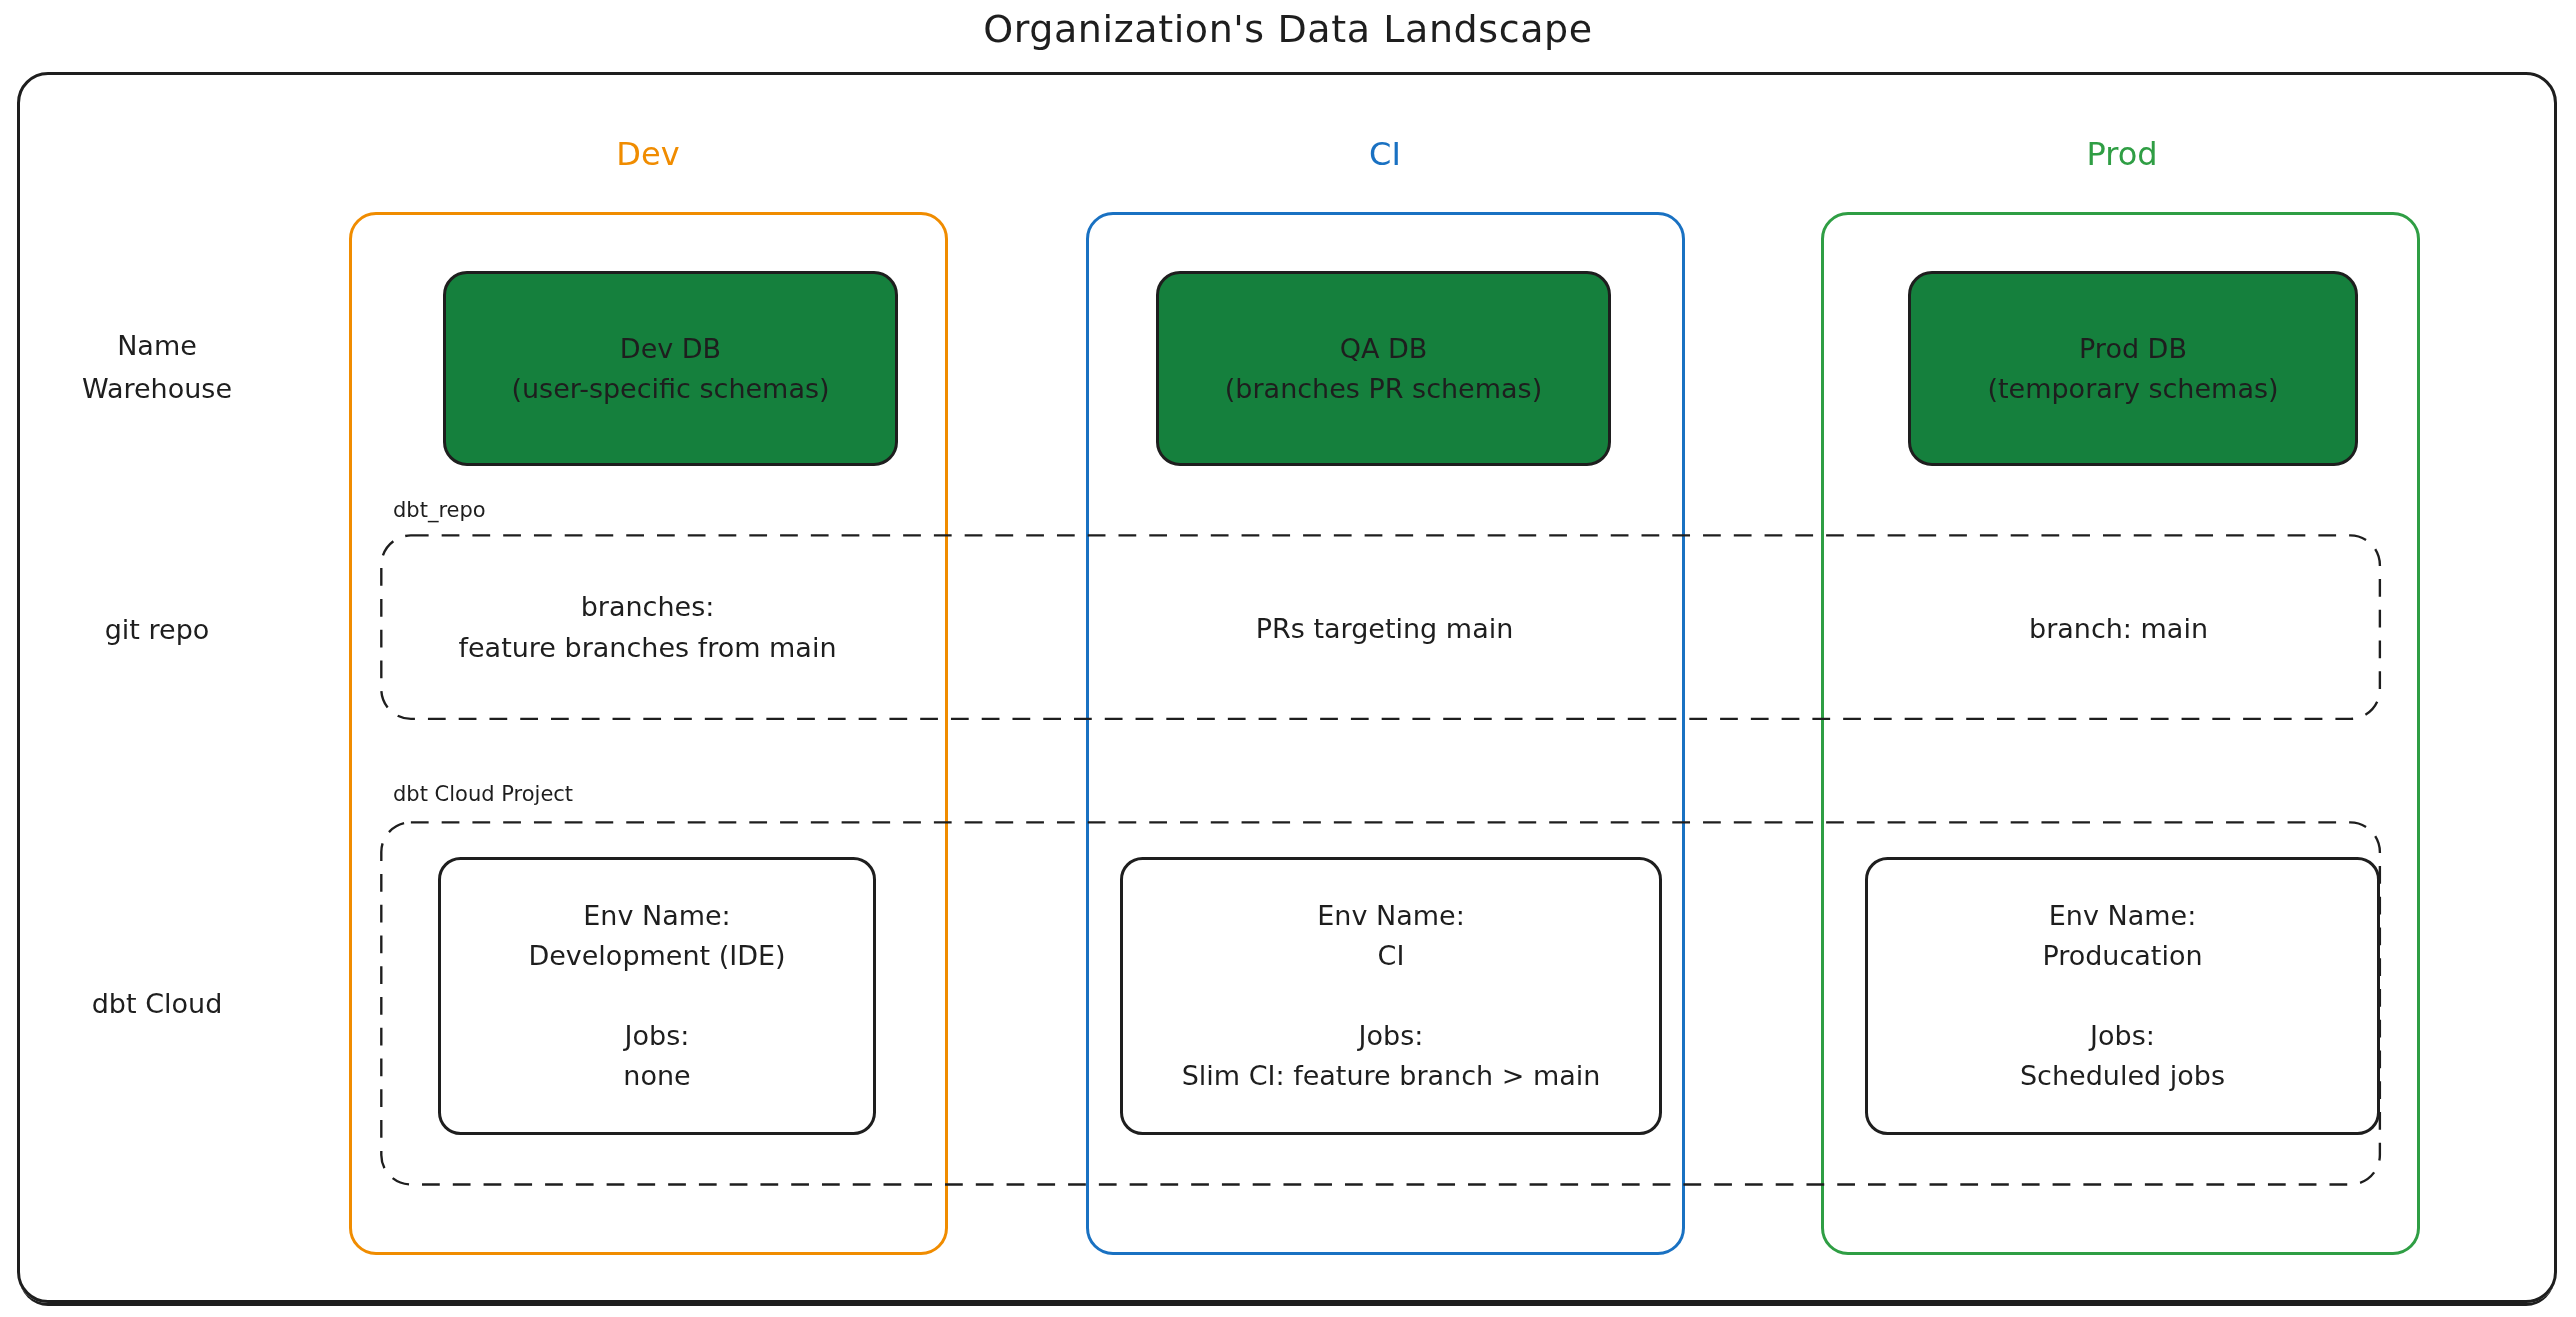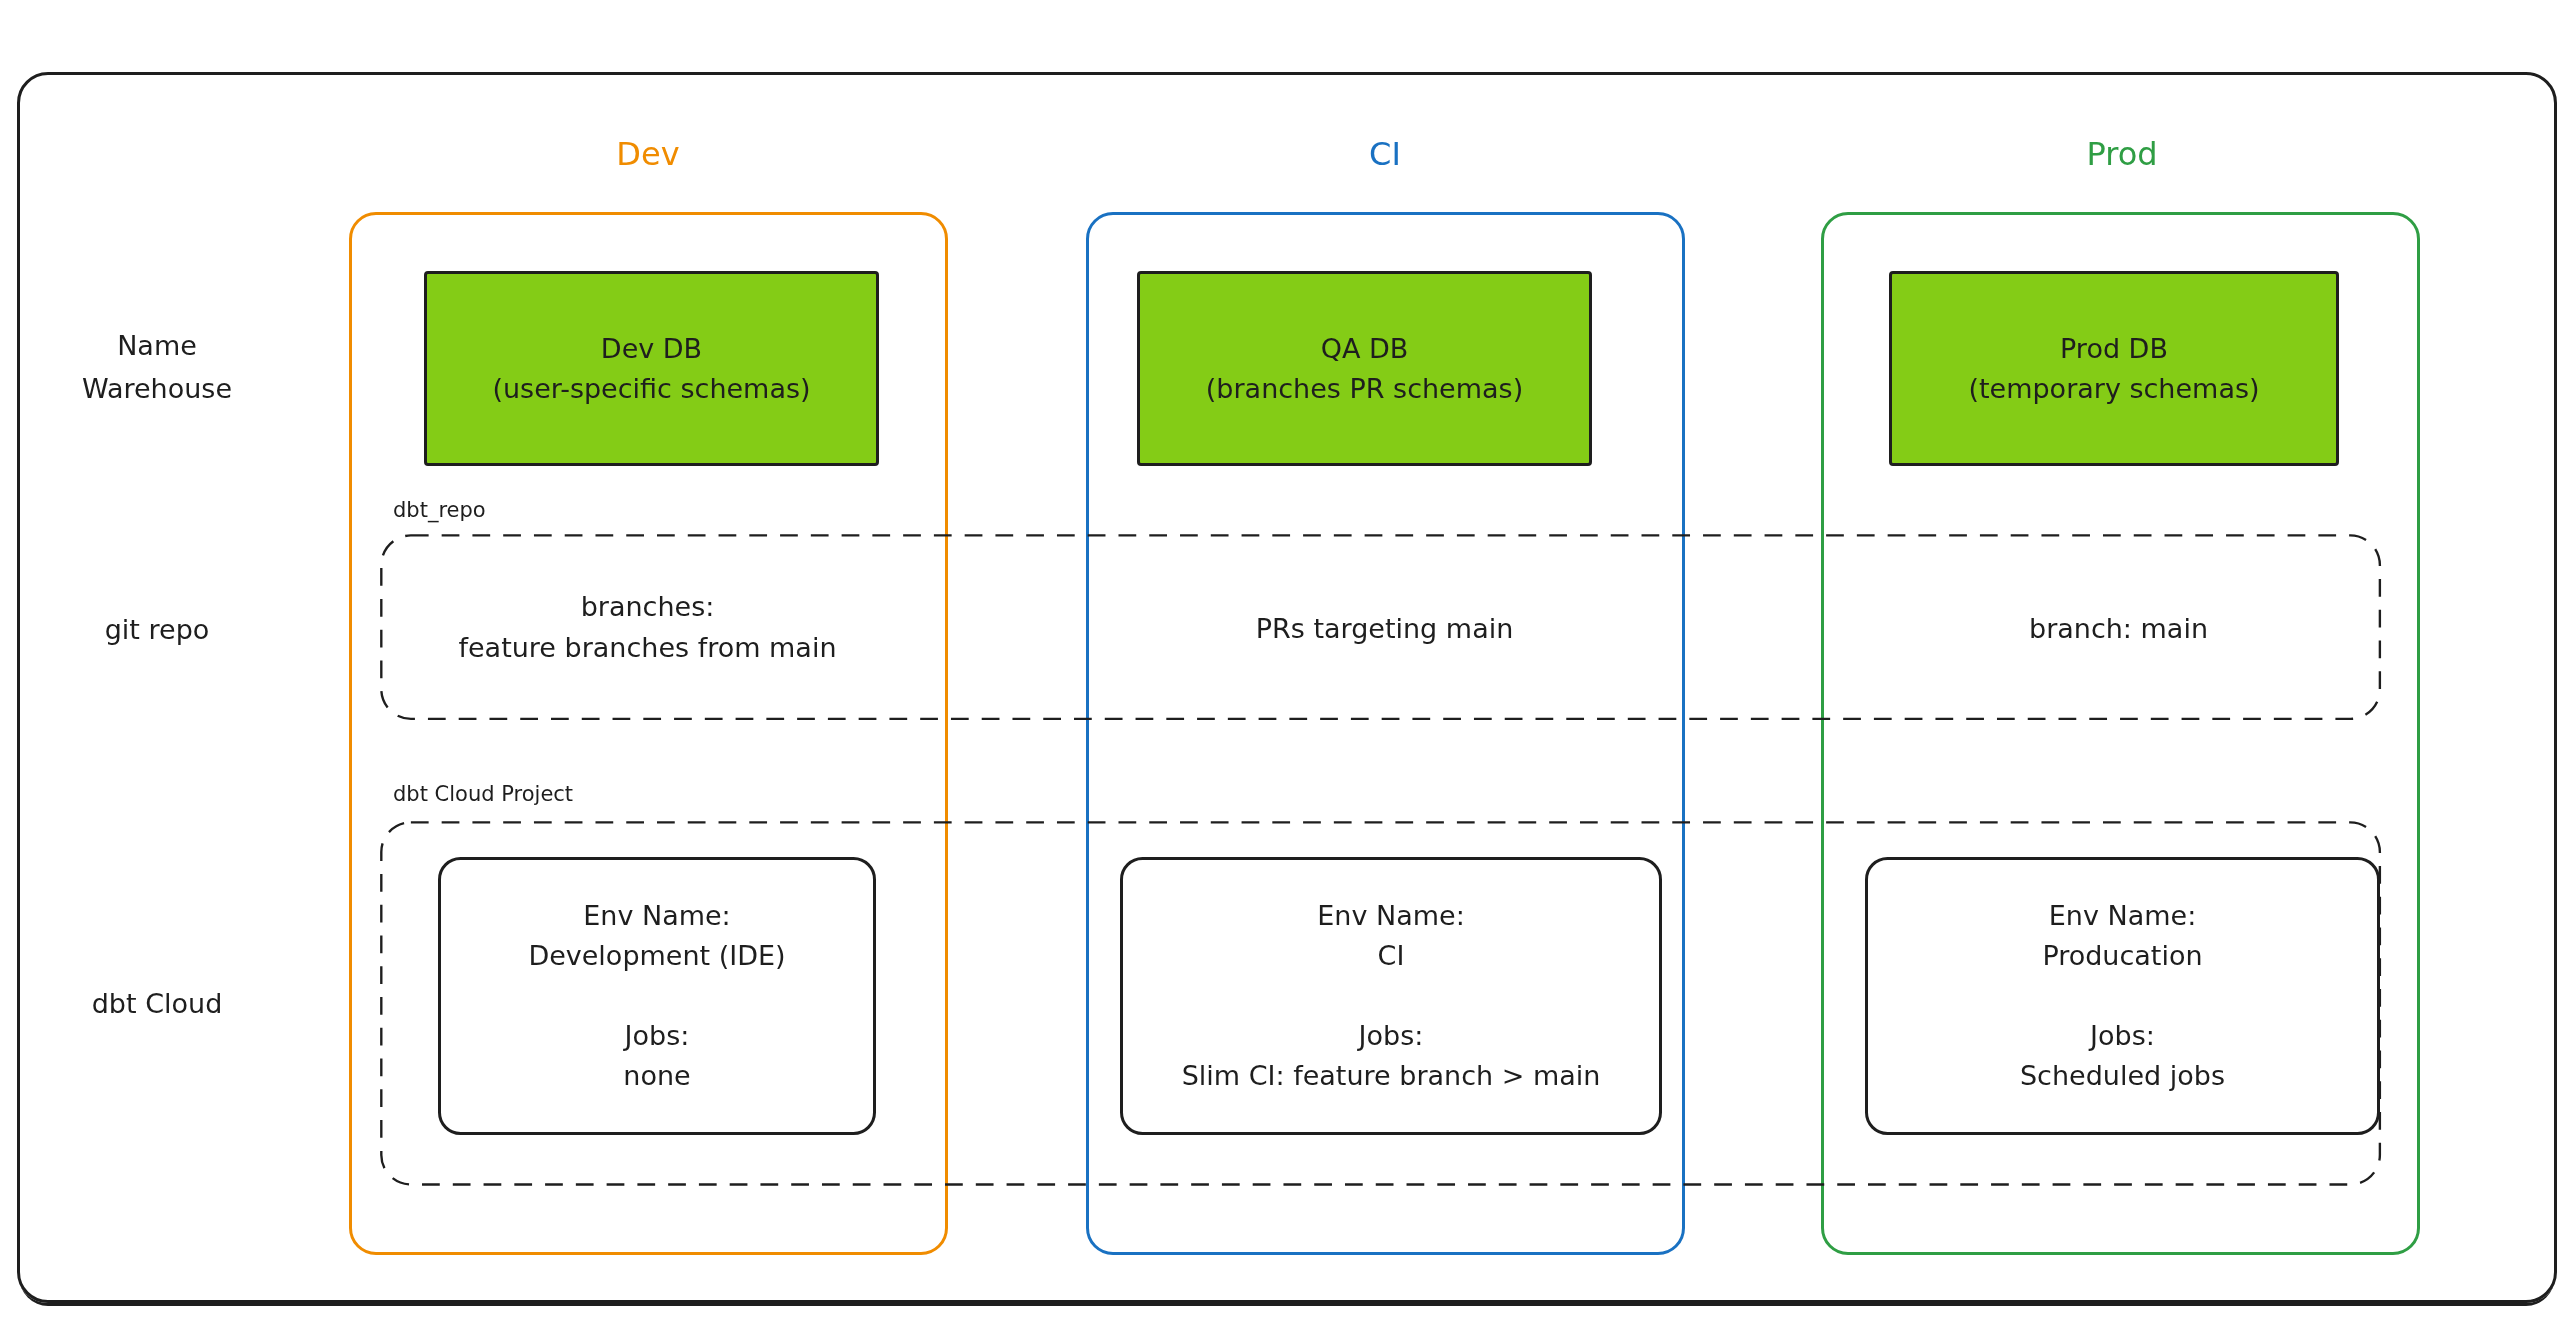--- a/index.html
+++ b/index.html
@@ -25,24 +25,25 @@
     text-align:center;font-size:32px;font-weight:500;
   }
   #hdr-dev{left:500px;} #hdr-ci{left:1237px;} #hdr-prod{left:1974px;}
   .col-box{
     position:absolute;top:212px;width:593px;height:1037px;
     border:3px solid;border-radius:27px;background:transparent;
   }
   #col-dev{left:349px;} #col-ci{left:1086px;} #col-prod{left:1821px;}
   .db-box{
     position:absolute;top:271px;height:189px;
-    border:3.6px solid #1e1e1e;border-radius:4px;
+    border:3.6px solid #1e1e1e;border-radius:24px;
     display:flex;align-items:center;justify-content:center;
     text-align:center;font-size:27px;line-height:40px;white-space:pre-line;
-    background:#84cc16;
+    background:#15803d;
+    margin-left:19px;
   }
   #db-dev{left:424px;width:449px;} #db-ci{left:1137px;width:449px;} #db-prod{left:1889px;width:444px;}
   .row-label{
     position:absolute;left:30px;width:254px;text-align:center;
     font-size:27px;line-height:43px;white-space:pre-line;
   }
   #lbl-warehouse{top:324px;} #lbl-git{top:608px;} #lbl-dbt{top:982px;}
   .dashes{position:absolute;left:0;top:0;pointer-events:none;}
   .group-label{position:absolute;font-size:21px;}
   #glbl-repo{left:393px;top:498px;}
@@ -63,20 +64,21 @@
   }
   #env-dev{left:438px;width:432px;}
   #env-ci{left:1120px;width:536px;}
   #env-prod{left:1865px;width:509px;}
 </style>
 </head>
 <body>
 
 <div class="canvas">
 
+  <div class="title">Organization's Data Landscape</div>
 
   <div class="outer"></div>
 
   <div class="col-header" id="hdr-dev" style="color: rgb(240, 140, 0);">Dev</div>
   <div class="col-header" id="hdr-ci" style="color: rgb(25, 113, 194);">CI</div>
   <div class="col-header" id="hdr-prod" style="color: rgb(47, 158, 68);">Prod</div>
 
   <div class="col-box" id="col-dev" style="border-color: rgb(240, 140, 0);"></div>
   <div class="col-box" id="col-ci" style="border-color: rgb(25, 113, 194);"></div>
   <div class="col-box" id="col-prod" style="border-color: rgb(47, 158, 68);"></div>

